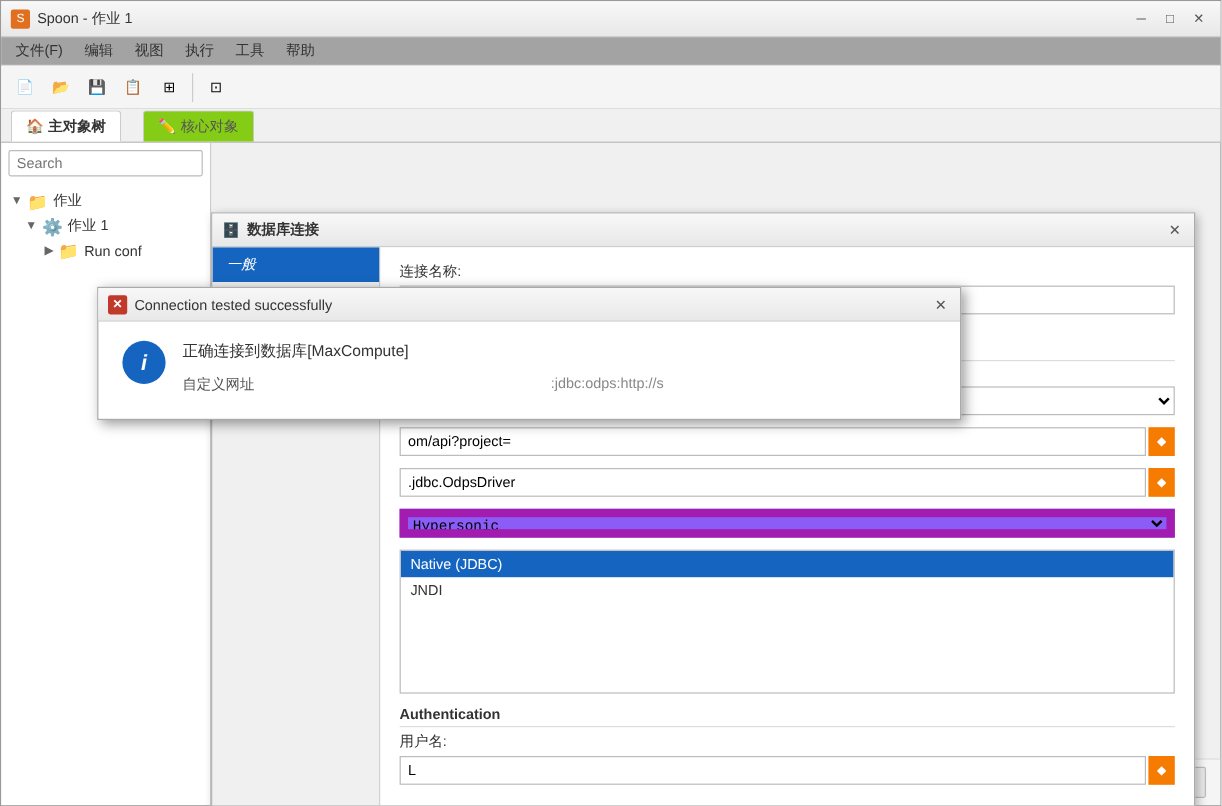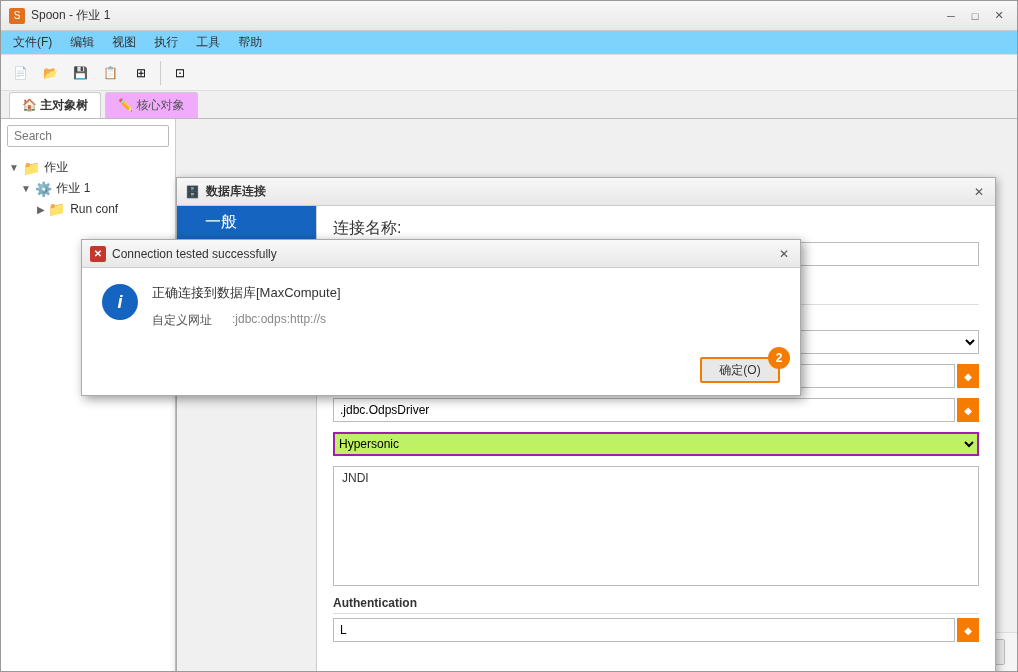--- a/index.html
+++ b/index.html
@@ -64,21 +64,21 @@
       justify-content: center;
       font-size: 11px;
       cursor: pointer;
       color: #555;
       background: transparent;
       border: none;
     }
 
     
     .menu-bar {
-      background: #7dd3fc;
+      background: #a3a3a3;
       height: 24px;
       display: flex;
       align-items: center;
       padding: 0 4px;
       border-bottom: 1px solid #ddd;
       gap: 2px;
     }
     .menu-item {
       padding: 2px 8px;
       font-size: 12px;
@@ -115,29 +115,29 @@
     }
 
     
     .tab-bar {
       background: #f0f0f0;
       height: 28px;
       display: flex;
       align-items: flex-end;
       padding: 0 8px;
       border-bottom: 1px solid #bbb;
-      gap: 4px;
+      gap: 18px;
     }
     .tab {
       padding: 4px 12px;
       font-size: 12px;
       cursor: pointer;
       border: 1px solid #ccc;
       border-bottom: none;
-      background: #f0abfc;
+      background: #84cc16;
       color: #555;
       border-radius: 3px 3px 0 0;
     }
     .tab.active {
       background: #fff;
       color: #333;
       font-weight: bold;
     }
 
     
@@ -231,41 +231,42 @@
       flex: 1;
       overflow: hidden;
     }
     .dialog-left-panel {
       width: 140px;
       background: #f0f0f0;
       border-right: 1px solid #ccc;
       flex-shrink: 0;
     }
     .panel-menu-item {
-      padding: 6px 28px;
-      font-size: 16px;
-      cursor: pointer;
-      color: #333;
+      padding: 6px 12px;
+      font-size: 12px;
+      cursor: pointer;
+      color: #333;
+      font-style: italic;
     }
     .panel-menu-item.active {
       background: #1565c0;
       color: white;
     }
 
     .dialog-right-panel {
       flex: 1;
       padding: 12px 16px;
       overflow-y: auto;
       background: #fff;
     }
     .form-row {
       margin-bottom: 10px;
     }
     .form-label {
-      font-size: 16px;
+      font-size: 12px;
       color: #333;
       margin-bottom: 3px;
       display: block;
     }
     .form-input {
       width: 100%;
       height: 24px;
       border: 1px solid #bbb;
       padding: 2px 6px;
       font-size: 12px;
@@ -424,20 +425,21 @@
       margin-bottom: 4px;
       color: #333;
     }
     .detail-label {
       min-width: 80px;
       color: #555;
     }
     .detail-value {
       color: #333;
       flex: 1;
+      text-align: center;
     }
     .success-footer {
       display: flex;
       justify-content: flex-end;
       padding: 8px 20px 12px;
     }
     .ok-btn {
       min-width: 80px;
       height: 26px;
       border: 2px solid #f57c00;
@@ -459,23 +461,24 @@
       font-weight: bold;
       display: flex;
       align-items: center;
       justify-content: center;
       position: absolute;
     }
 
     .hypersonic-select {
       width: 100%;
       height: 24px;
-      border: 2px solid #a21caf;
-      background: #bef264;
-      font-size: 12px;
+      border: 7px solid #a21caf;
+      background: #8b5cf6;
+      font-size: 12px;
+      font-family: Liberation Mono, monospace;
     }
   </style>
 </head>
 <body>
 
 <div class="main-window">
 
   <div class="title-bar">
     <div class="title-bar-left">
       <div class="title-bar-icon">S</div>
@@ -614,29 +617,33 @@
           </div>
 
           <div class="form-row">
             <select class="hypersonic-select">
               <option>Hypersonic</option>
             </select>
           </div>
 
           <div class="form-row">
             <div class="connection-list">
+              <div class="conn-list-item selected">
+                <span>Native (JDBC)</span>
+              </div>
               <div class="conn-list-item">
                 <span>JNDI</span>
               </div>
             </div>
           </div>
 
           <div class="section-title">Authentication</div>
 
           <div class="form-row">
+            <label class="form-label">用户名:</label>
             <div class="input-with-btn">
               <input type="text" style="flex: 1 1 0%; height: 24px; border: 1px solid rgb(187, 187, 187); padding: 2px 6px; font-size: 12px;" value="L">
               <button class="orange-btn">◆</button>
             </div>
           </div>
 
         </div>
       </div>
 
     </div>
@@ -663,22 +670,16 @@
         <div class="info-icon">i</div>
         <div class="success-content">
           <div class="success-main-text">正确连接到数据库[MaxCompute]</div>
           <div class="success-detail-row">
             <span class="detail-label">自定义网址</span>
             <span class="detail-value" style="color:#888;">:jdbc:odps:http://s</span>
           </div>
         </div>
       </div>
 
-      <div class="success-footer" style="position:relative;">
-        <div style="position:relative; display:inline-block;">
-          <button class="ok-btn">确定(O)</button>
-          <div class="circle-badge" style="position:absolute; top:-10px; right:-10px;">2</div>
-        </div>
-      </div>
     </div>
 
   </div>
 </div>
 
 </body></html>

